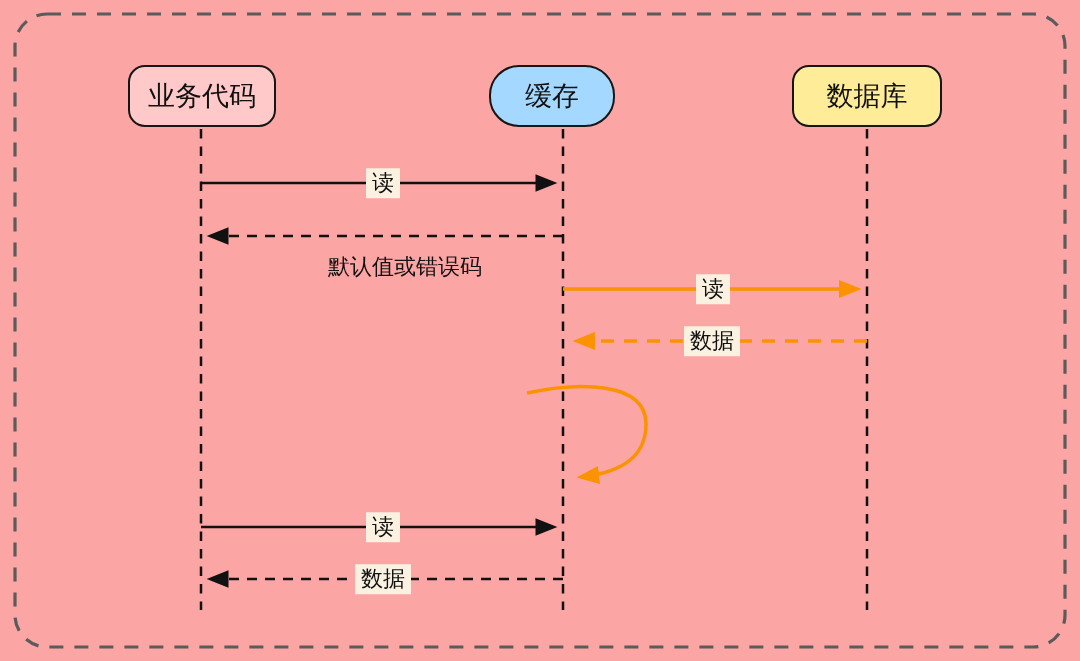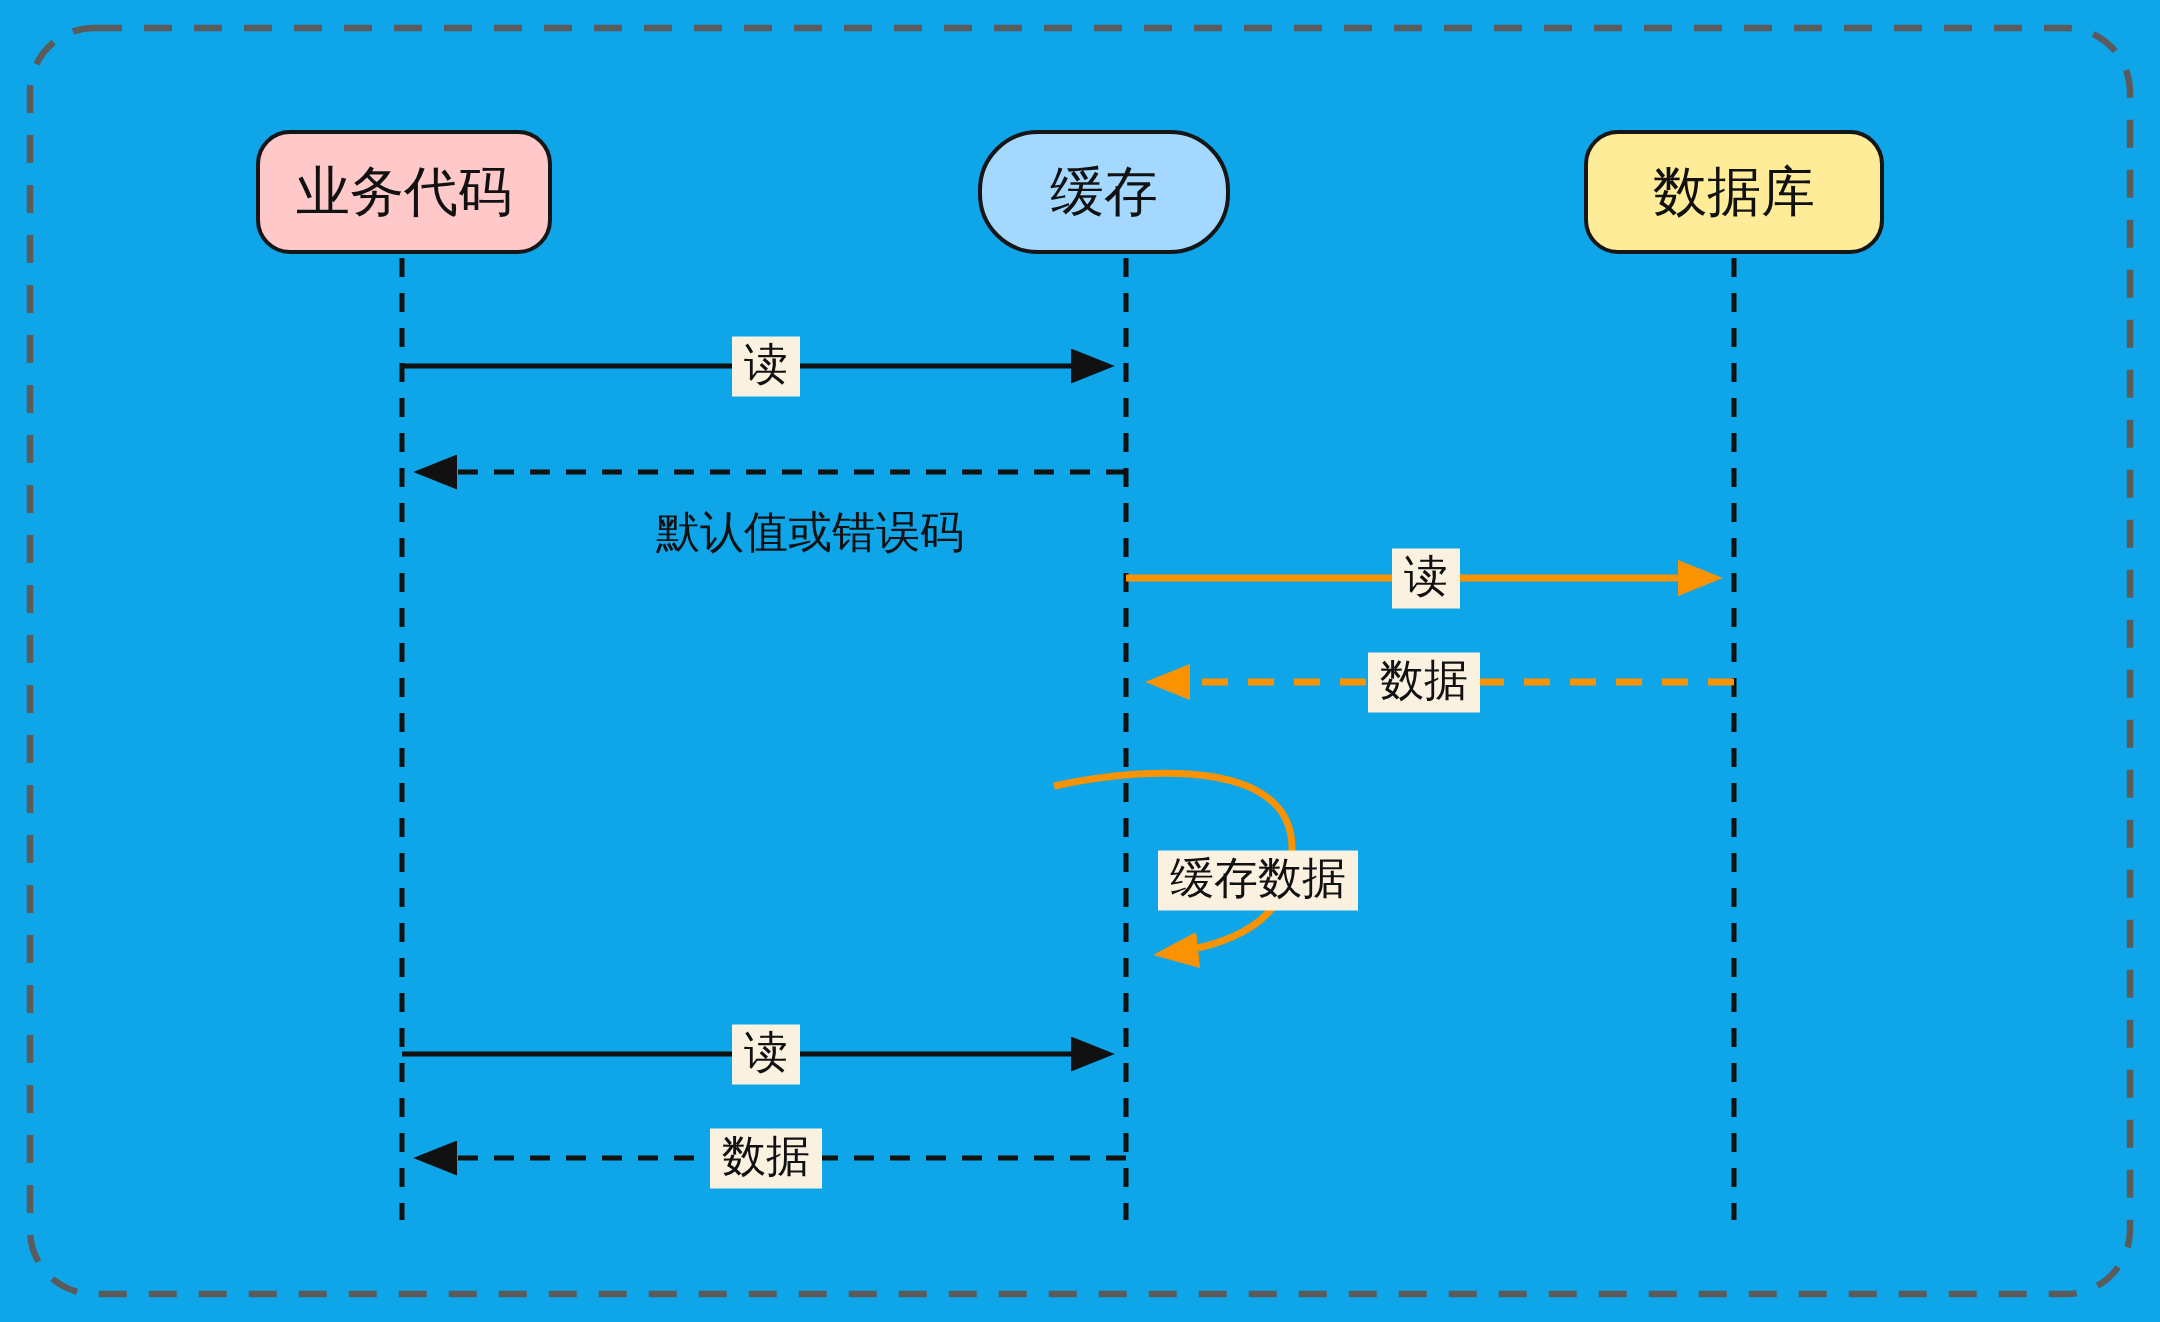--- a/index.html
+++ b/index.html
@@ -1,19 +1,19 @@
 <!DOCTYPE html>
 <html><head>
 <meta charset="utf-8">
 <style>
   html,body{margin:0;padding:0;background:#ffffff;}
   #canvas{
     position:relative;
     width:1080px;height:661px;
-    background:#0ea5e9;
+    background:#fca5a5;
     font-family:"DejaVu Sans","Liberation Sans",sans-serif;
     overflow:hidden;
   }
   svg.layer{position:absolute;left:0;top:0;}
   .actor{
     position:absolute;
     height:62px;
     display:flex;align-items:center;justify-content:center;
     border:2.5px solid #161616;
     border-radius:17px;
@@ -86,19 +86,18 @@
   </div>
 
   <div class="lbl cream" style="left:383px;top:183px;">读</div>
 
   <div class="lbl plain" style="left:357px;top:267px;">默认值或错误码</div>
 
   <div class="lbl cream" style="left:713px;top:289px;">读</div>
 
   <div class="lbl cream" style="left:712px;top:341px;">数据</div>
 
-  <div class="lbl cream" style="left:629px;top:440px;">缓存数据</div>
 
   <div class="lbl cream" style="left:383px;top:527px;">读</div>
 
   <div class="lbl cream" style="left:383px;top:579px;">数据</div>
 
 </div>
 
 </body></html>

